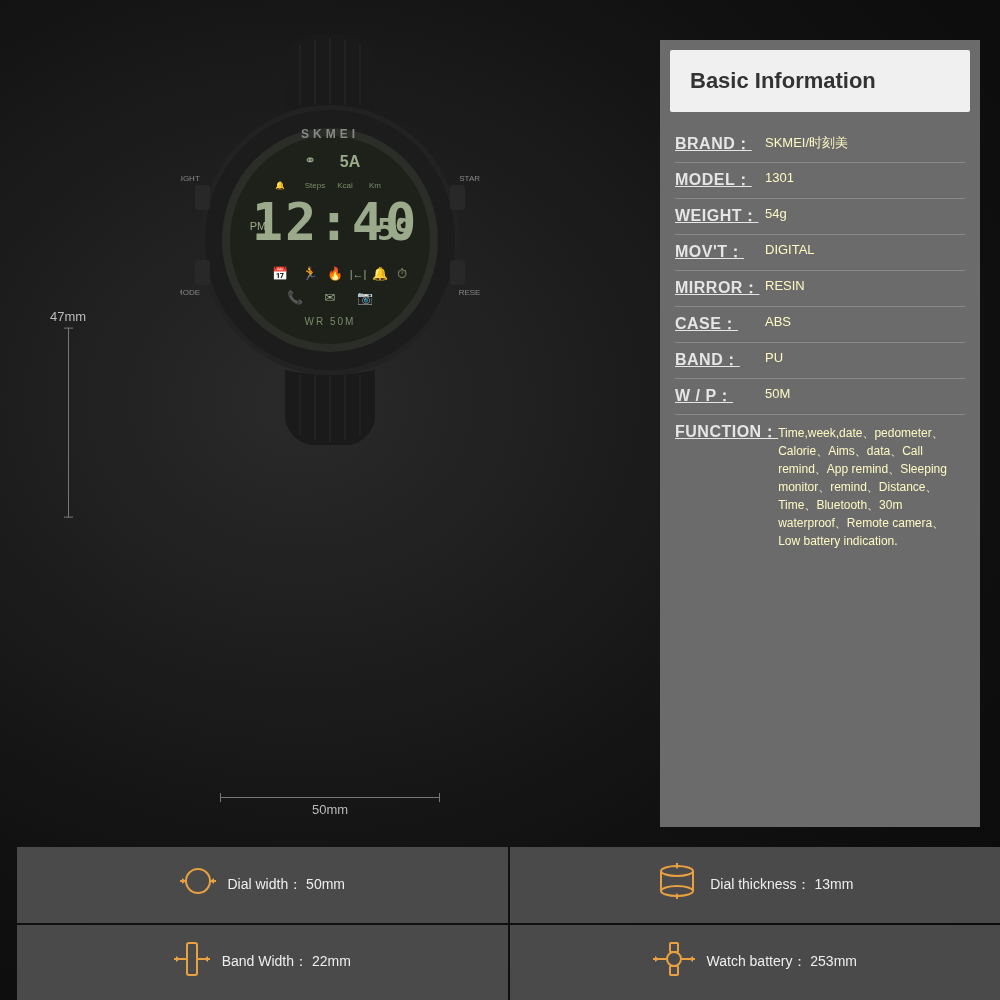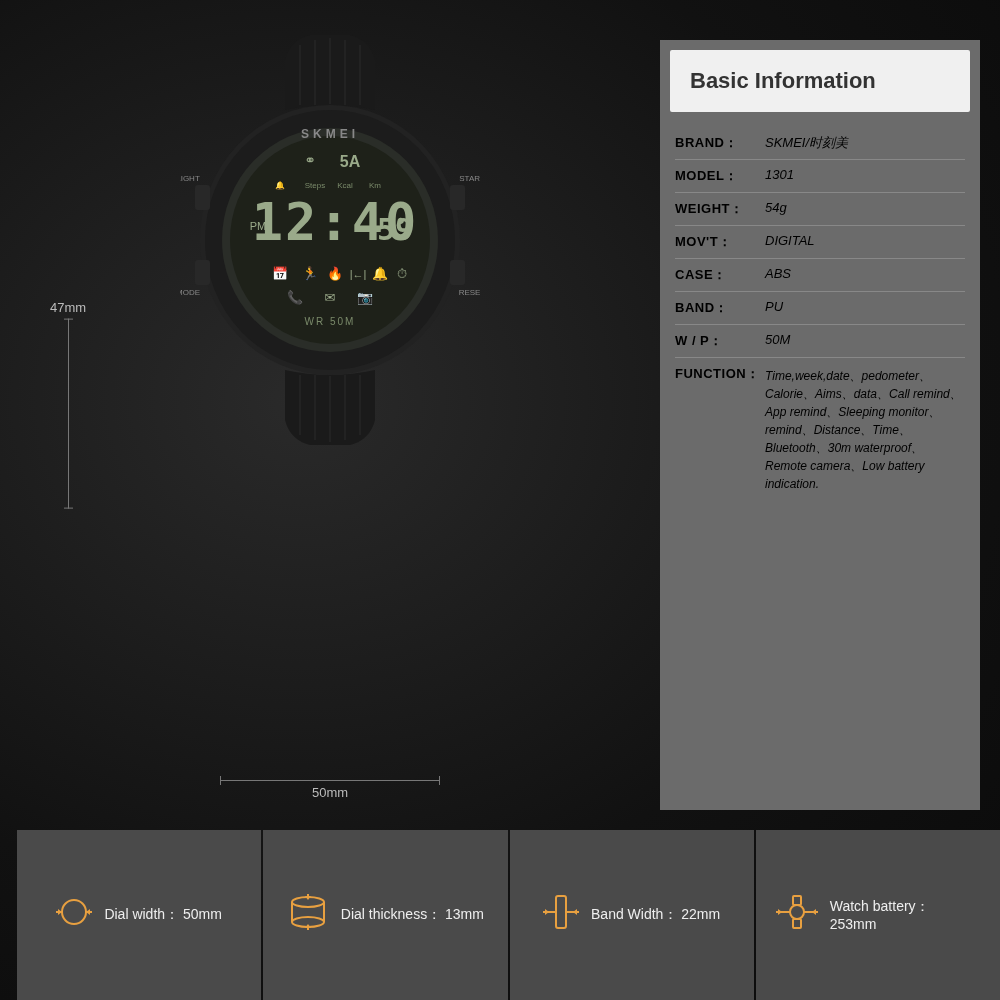--- a/index.html
+++ b/index.html
@@ -78,49 +78,50 @@
       border-bottom: 1px solid #888;
       font-size: 13px;
     }
 
     .info-row:last-child {
       border-bottom: none;
     }
 
     .info-label {
       font-weight: bold;
-      color: #000000;
+      color: #e5e5e5;
       min-width: 90px;
+      font-size: 16px;
+      letter-spacing: 0.5px;
+      text-decoration: underline;
+    }
+
+    .info-value {
+      color: #fef9c3;
       font-size: 13px;
-      letter-spacing: 0.5px;
-    }
-
-    .info-value {
-      color: #000000;
-      font-size: 13px;
-      flex: 1;
-      font-style: italic;
+      flex: 1;
     }
 
     .info-row.function-row {
       flex-direction: row;
     }
 
     .info-row.function-row .info-value {
       margin-top: 2px;
       line-height: 1.5;
       font-size: 12px;
     }
 
     
     .bottom-section {
       display: flex;
+      flex-direction: column;
       gap: 2px;
       padding: 0 0 0 17px;
-      height: 170px;
+      height: 153px;
     }
 
     .specs-row {
       display: flex;
       flex: 1;
       gap: 2px;
     }
 
     .spec-card {
       flex: 1;
@@ -253,20 +254,24 @@
             <span class="info-label">MODEL：</span>
             <span class="info-value">1301</span>
           </div>
           <div class="info-row">
             <span class="info-label">WEIGHT：</span>
             <span class="info-value">54g</span>
           </div>
           <div class="info-row">
             <span class="info-label">MOV'T：</span>
             <span class="info-value">DIGITAL</span>
+          </div>
+          <div class="info-row">
+            <span class="info-label">MIRROR：</span>
+            <span class="info-value">RESIN</span>
           </div>
           <div class="info-row">
             <span class="info-label">CASE：</span>
             <span class="info-value">ABS</span>
           </div>
           <div class="info-row">
             <span class="info-label">BAND：</span>
             <span class="info-value">PU</span>
           </div>
           <div class="info-row">

